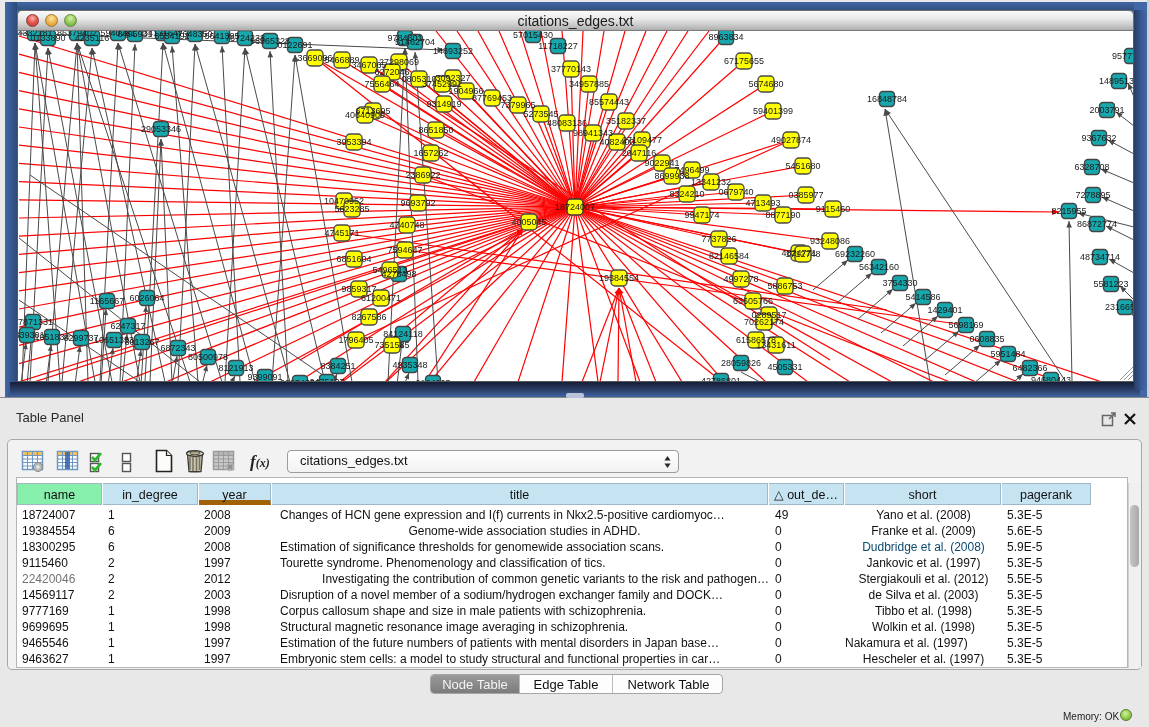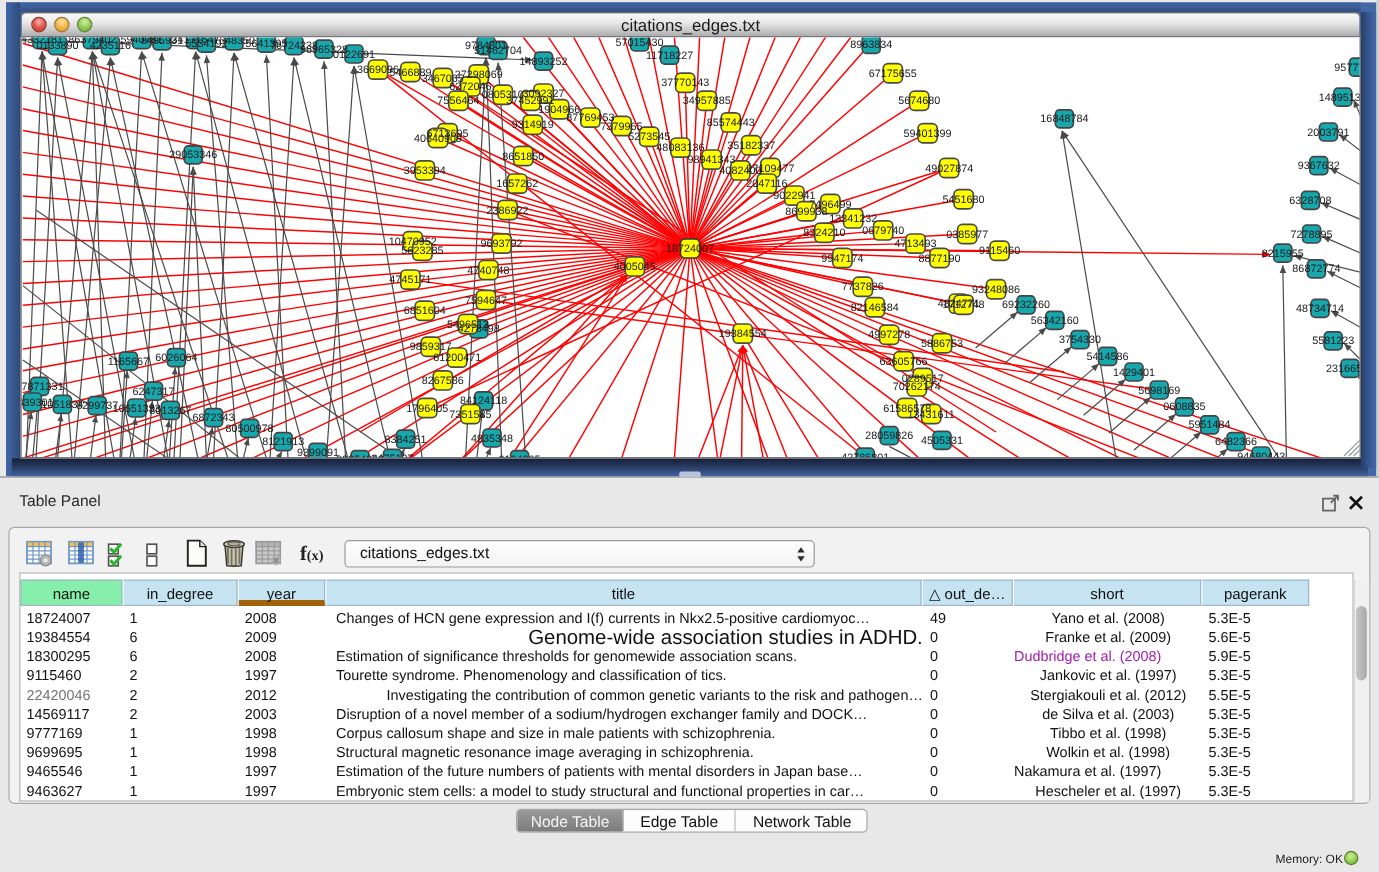--- a/index.html
+++ b/index.html
@@ -712,21 +712,21 @@
     <rect x="1.5" y="2.5" width="20" height="4" fill="#b5b5b5" stroke="#9a9a9a" stroke-width="1"></rect>
     <line x1="6.5" y1="2.5" x2="6.5" y2="20.5" stroke="#9a9a9a" stroke-width="1"></line>
     <line x1="11.5" y1="2.5" x2="11.5" y2="20.5" stroke="#9a9a9a" stroke-width="1"></line>
     <line x1="16.5" y1="2.5" x2="16.5" y2="20.5" stroke="#9a9a9a" stroke-width="1"></line>
     <line x1="1.5" y1="10.0" x2="21.5" y2="10.0" stroke="#9a9a9a" stroke-width="1"></line>
     <line x1="1.5" y1="13.5" x2="21.5" y2="13.5" stroke="#9a9a9a" stroke-width="1"></line>
     <line x1="1.5" y1="17.0" x2="21.5" y2="17.0" stroke="#9a9a9a" stroke-width="1"></line>
     <circle cx="18" cy="18" r="4" fill="#b0b0b0"></circle>
     <path d="M16 16l4 4M20 16l-4 4" stroke="#888" stroke-width="1.4"></path>
   </svg>
-<div style="position:absolute;left:250px;top:452px;font-family:'Liberation Serif',serif;font-weight:bold;font-size:17px;color:#222">f<span style="font-size:12px">(x)</span></div>
+<div style="position:absolute;left:250px;top:452px;font-family:'Liberation Serif',serif;font-style:italic;font-weight:bold;font-size:17px;color:#222">f<span style="font-size:12px">(x)</span></div>
 
 <div style="position:absolute;left:287px;top:450px;width:392px;height:23px;background:linear-gradient(180deg,#ffffff,#f2f2f2);border:1px solid #9b9b9b;border-radius:4px"></div>
 <div style="position:absolute;left:300px;top:453px;font-size:13px;color:#111">citations_edges.txt</div>
 <svg width="9" height="14" viewBox="0 0 9 14" style="position:absolute;left:663px;top:455px">
  <path d="M4.5 1L7.6 5.4H1.4z" fill="#2a2a2a"></path>
     <path d="M4.5 13L1.4 8.6h6.2z" fill="#2a2a2a"></path>
 </svg>
 <div style="position:absolute;left:17px;top:483px;width:85px;height:22px;background:#86efac;border-right:1px solid #9eb8c8;border-top:1px solid #9eb8c8;border-bottom:1px solid #9eb8c8;border-left:1px solid #9eb8c8;font-size:12.5px;color:#111;text-align:center;line-height:22px">name</div>
 <div style="position:absolute;left:103px;top:483px;width:95px;height:22px;background:#c6e3f2;border-right:1px solid #9eb8c8;border-top:1px solid #9eb8c8;border-bottom:1px solid #9eb8c8;font-size:12.5px;color:#111;text-align:center;line-height:22px">in_degree</div>
 <div style="position:absolute;left:199px;top:483px;width:72px;height:22px;background:#c6e3f2;border-right:1px solid #9eb8c8;border-top:1px solid #9eb8c8;border-bottom:5px solid #a16207;font-size:12.5px;color:#111;text-align:center;line-height:22px">year</div>
@@ -737,30 +737,30 @@
 <div style="position:absolute;top:508px;height:16px;left:22px;width:81px;text-align:left;font-size:12px;color:#111;line-height:15px;white-space:nowrap;overflow:hidden">18724007</div>
 <div style="position:absolute;top:508px;height:16px;left:108px;width:91px;text-align:left;font-size:12px;color:#111;line-height:15px;white-space:nowrap;overflow:hidden">1</div>
 <div style="position:absolute;top:508px;height:16px;left:204px;width:68px;text-align:left;font-size:12px;color:#111;line-height:15px;white-space:nowrap;overflow:hidden">2008</div>
 <div style="position:absolute;top:508px;height:16px;left:280px;width:489px;text-align:left;font-size:12px;color:#111;line-height:15px;white-space:nowrap;overflow:hidden">Changes of HCN gene expression and I(f) currents in Nkx2.5‑positive cardiomyoc…</div>
 <div style="position:absolute;top:508px;height:16px;left:775px;width:70px;text-align:left;font-size:12px;color:#111;line-height:15px;white-space:nowrap;overflow:hidden">49</div>
 <div style="position:absolute;top:508px;height:16px;left:845px;width:157px;text-align:center;font-size:12px;color:#111;line-height:15px;white-space:nowrap;overflow:hidden">Yano et al. (2008)</div>
 <div style="position:absolute;top:508px;height:16px;left:1007px;width:85px;text-align:left;font-size:12px;color:#111;line-height:15px;white-space:nowrap;overflow:hidden">5.3E‑5</div>
 <div style="position:absolute;top:524px;height:16px;left:22px;width:81px;text-align:left;font-size:12px;color:#111;line-height:15px;white-space:nowrap;overflow:hidden">19384554</div>
 <div style="position:absolute;top:524px;height:16px;left:108px;width:91px;text-align:left;font-size:12px;color:#111;line-height:15px;white-space:nowrap;overflow:hidden">6</div>
 <div style="position:absolute;top:524px;height:16px;left:204px;width:68px;text-align:left;font-size:12px;color:#111;line-height:15px;white-space:nowrap;overflow:hidden">2009</div>
-<div style="position:absolute;top:524px;height:16px;left:280px;width:489px;text-align:right;font-size:17px;color:#111;line-height:15px;white-space:nowrap;overflow:hidden">Genome‑wide association studies in ADHD.</div>
+<div style="position:absolute;top:524px;height:16px;left:280px;width:489px;text-align:center;font-size:12px;color:#111;line-height:15px;white-space:nowrap;overflow:hidden">Genome‑wide association studies in ADHD.</div>
 <div style="position:absolute;top:524px;height:16px;left:775px;width:70px;text-align:left;font-size:12px;color:#111;line-height:15px;white-space:nowrap;overflow:hidden">0</div>
 <div style="position:absolute;top:524px;height:16px;left:845px;width:157px;text-align:center;font-size:12px;color:#111;line-height:15px;white-space:nowrap;overflow:hidden">Franke et al. (2009)</div>
 <div style="position:absolute;top:524px;height:16px;left:1007px;width:85px;text-align:left;font-size:12px;color:#111;line-height:15px;white-space:nowrap;overflow:hidden">5.6E‑5</div>
 <div style="position:absolute;top:540px;height:16px;left:22px;width:81px;text-align:left;font-size:12px;color:#111;line-height:15px;white-space:nowrap;overflow:hidden">18300295</div>
 <div style="position:absolute;top:540px;height:16px;left:108px;width:91px;text-align:left;font-size:12px;color:#111;line-height:15px;white-space:nowrap;overflow:hidden">6</div>
 <div style="position:absolute;top:540px;height:16px;left:204px;width:68px;text-align:left;font-size:12px;color:#111;line-height:15px;white-space:nowrap;overflow:hidden">2008</div>
 <div style="position:absolute;top:540px;height:16px;left:280px;width:489px;text-align:left;font-size:12px;color:#111;line-height:15px;white-space:nowrap;overflow:hidden">Estimation of significance thresholds for genomewide association scans.</div>
 <div style="position:absolute;top:540px;height:16px;left:775px;width:70px;text-align:left;font-size:12px;color:#111;line-height:15px;white-space:nowrap;overflow:hidden">0</div>
-<div style="position:absolute;top:540px;height:16px;left:845px;width:157px;text-align:left;font-size:12px;color:#a21caf;line-height:15px;white-space:nowrap;overflow:hidden">Dudbridge et al. (2008)</div>
+<div style="position:absolute;top:540px;height:16px;left:845px;width:157px;text-align:center;font-size:12px;color:#0c4a6e;line-height:15px;white-space:nowrap;overflow:hidden">Dudbridge et al. (2008)</div>
 <div style="position:absolute;top:540px;height:16px;left:1007px;width:85px;text-align:left;font-size:12px;color:#111;line-height:15px;white-space:nowrap;overflow:hidden">5.9E‑5</div>
 <div style="position:absolute;top:556px;height:16px;left:22px;width:81px;text-align:left;font-size:12px;color:#111;line-height:15px;white-space:nowrap;overflow:hidden">9115460</div>
 <div style="position:absolute;top:556px;height:16px;left:108px;width:91px;text-align:left;font-size:12px;color:#111;line-height:15px;white-space:nowrap;overflow:hidden">2</div>
 <div style="position:absolute;top:556px;height:16px;left:204px;width:68px;text-align:left;font-size:12px;color:#111;line-height:15px;white-space:nowrap;overflow:hidden">1997</div>
 <div style="position:absolute;top:556px;height:16px;left:280px;width:489px;text-align:left;font-size:12px;color:#111;line-height:15px;white-space:nowrap;overflow:hidden">Tourette syndrome. Phenomenology and classification of tics.</div>
 <div style="position:absolute;top:556px;height:16px;left:775px;width:70px;text-align:left;font-size:12px;color:#111;line-height:15px;white-space:nowrap;overflow:hidden">0</div>
 <div style="position:absolute;top:556px;height:16px;left:845px;width:157px;text-align:center;font-size:12px;color:#111;line-height:15px;white-space:nowrap;overflow:hidden">Jankovic et al. (1997)</div>
 <div style="position:absolute;top:556px;height:16px;left:1007px;width:85px;text-align:left;font-size:12px;color:#111;line-height:15px;white-space:nowrap;overflow:hidden">5.3E‑5</div>
 <div style="position:absolute;top:572px;height:16px;left:22px;width:81px;text-align:left;font-size:12px;color:#737373;line-height:15px;white-space:nowrap;overflow:hidden">22420046</div>
 <div style="position:absolute;top:572px;height:16px;left:108px;width:91px;text-align:left;font-size:12px;color:#111;line-height:15px;white-space:nowrap;overflow:hidden">2</div>

